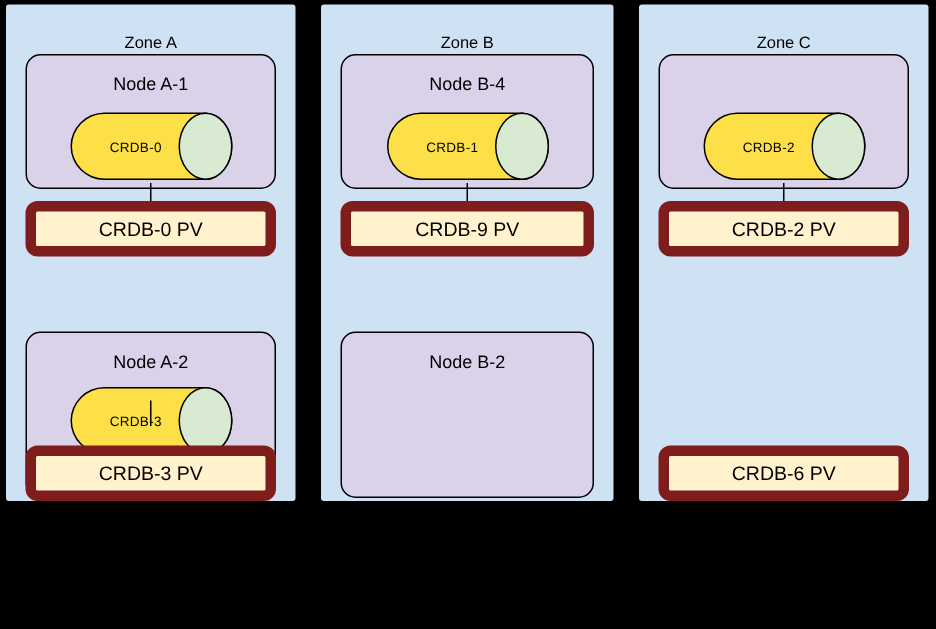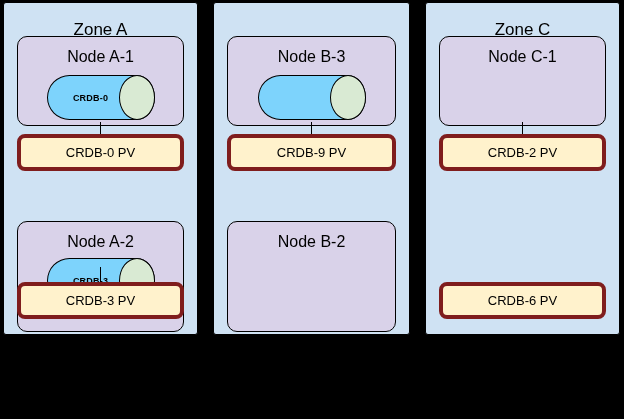--- a/index.html
+++ b/index.html
@@ -22,55 +22,54 @@
     box-sizing: border-box;
   }
   .zone-a { left: 3px;   width: 195px; }
   .zone-b { left: 213px; width: 197px; }
   .zone-c { left: 425px; width: 195px; }
 
   .zone-label {
     position: absolute;
     top: 19px; left: 0; width: 100%;
     text-align: center;
-    font-size: 17px;
+    font-size: 11px;
     line-height: 15px;
   }
 
   .node {
     position: absolute;
     left: 13px; right: 13px;
     background: #d9d2e9;
     border: 1px solid #000;
     border-radius: 10px;
     box-sizing: border-box;
   }
   .node-1 { top: 33px;  height: 90px; }
   .node-2 { top: 182px; height: 111px; margin-top: 36px; }
 
   .node-label {
     position: absolute;
     top: 12px; left: 0; width: 100%;
     text-align: center;
-    font-size: 16px;
+    font-size: 12px;
     line-height: 15px;
   }
 
   .cylinder {
     position: absolute;
     top: 38px;
     left: 50%;
     margin-left: -54px;
     width: 108px;
     height: 45px;
     box-sizing: border-box;
-    background: #7dd3fc;
+    background: #fde047;
     border: 1px solid #000;
     border-radius: 22.5px 18px 18px 22.5px / 22.5px 22.5px 22.5px 22.5px;
-    font-weight: bold;
   }
   .node-2 .cylinder { top: 36px; text-align: right; }
   .cylinder-cap {
     position: absolute;
     top: -1px; right: -1px;
     width: 36px;
     height: 45px;
     box-sizing: border-box;
     background: #d9ead3;
     border: 1px solid #000;
@@ -96,30 +95,30 @@
     background: #000;
   }
   .connector-1 { top: 119px; height: 14px; }
   .connector-2 { top: 264px; height: 17px; }
 
   .pv {
     position: absolute;
     left: 13px; right: 13px;
     height: 37px;
     background: #fff2cc;
-    border: 4px solid #7f1d1d;
+    border: 7px solid #7f1d1d;
     border-radius: 8px;
     box-sizing: border-box;
     display: flex;
     align-items: center;
     justify-content: center;
     font-size: 13px;
   }
   .pv-1 { top: 131px; }
-  .pv-2 { top: 279px; }
+  .pv-2 { top: 294px; }
 </style>
 </head>
 <body>
 
 <div class="canvas">
 
   <div class="zone zone-a">
     <div class="zone-label">Zone A</div>
 
     <div class="node node-1">
@@ -141,42 +140,47 @@
         <div class="pod-label">CRDB-3</div>
       </div>
     </div>
     <div class="connector connector-2"></div>
     <div class="pv pv-2">
       <span>CRDB-3 PV</span>
     </div>
   </div>
 
   <div class="zone zone-b">
+    <div class="zone-label">Zone B</div>
 
     <div class="node node-1">
-      <div class="node-label">Node B-3</div>
+      <div class="node-label">Node B-4</div>
       <div class="cylinder">
         <div class="cylinder-cap"></div>
+        <div class="pod-label">CRDB-1</div>
       </div>
     </div>
     <div class="connector connector-1"></div>
     <div class="pv pv-1">
       <span>CRDB-9 PV</span>
     </div>
 
     <div class="node node-2">
       <div class="node-label">Node B-2</div>
     </div>
   </div>
 
   <div class="zone zone-c">
     <div class="zone-label">Zone C</div>
 
     <div class="node node-1">
-      <div class="node-label">Node C-1</div>
+      <div class="cylinder">
+        <div class="cylinder-cap"></div>
+        <div class="pod-label">CRDB-2</div>
+      </div>
     </div>
     <div class="connector connector-1"></div>
     <div class="pv pv-1">
       <span>CRDB-2 PV</span>
     </div>
 
     <div class="pv pv-2">
       <span>CRDB-6 PV</span>
     </div>
   </div>

